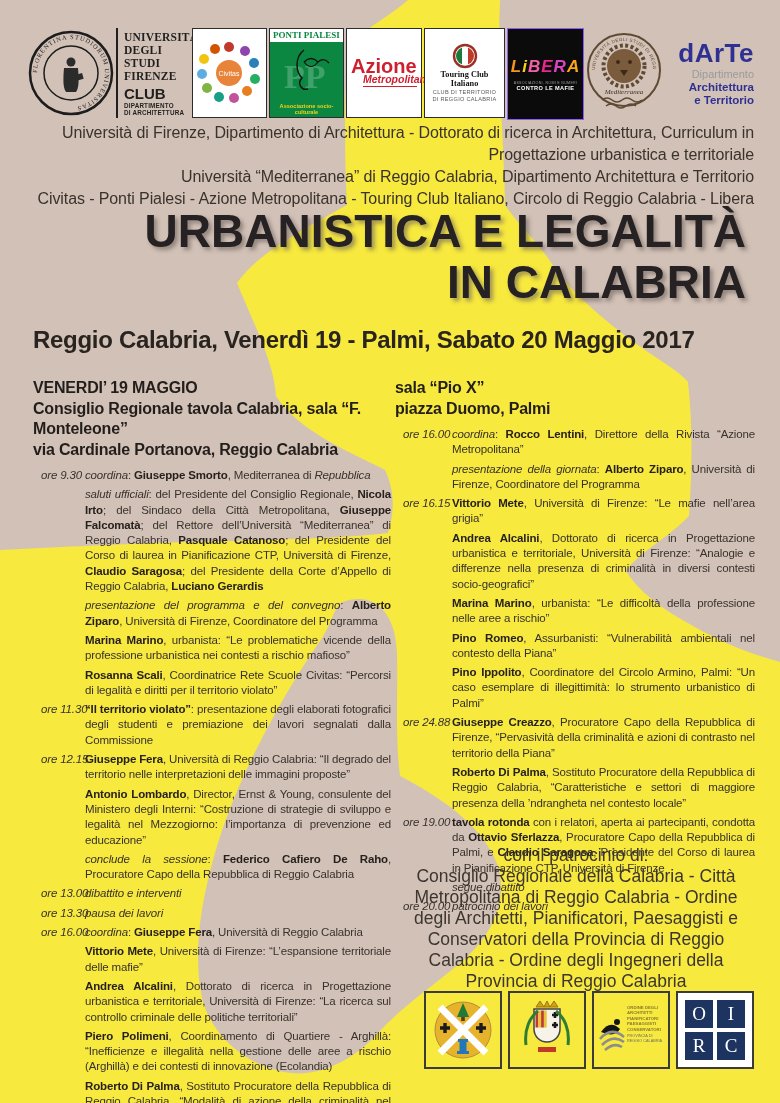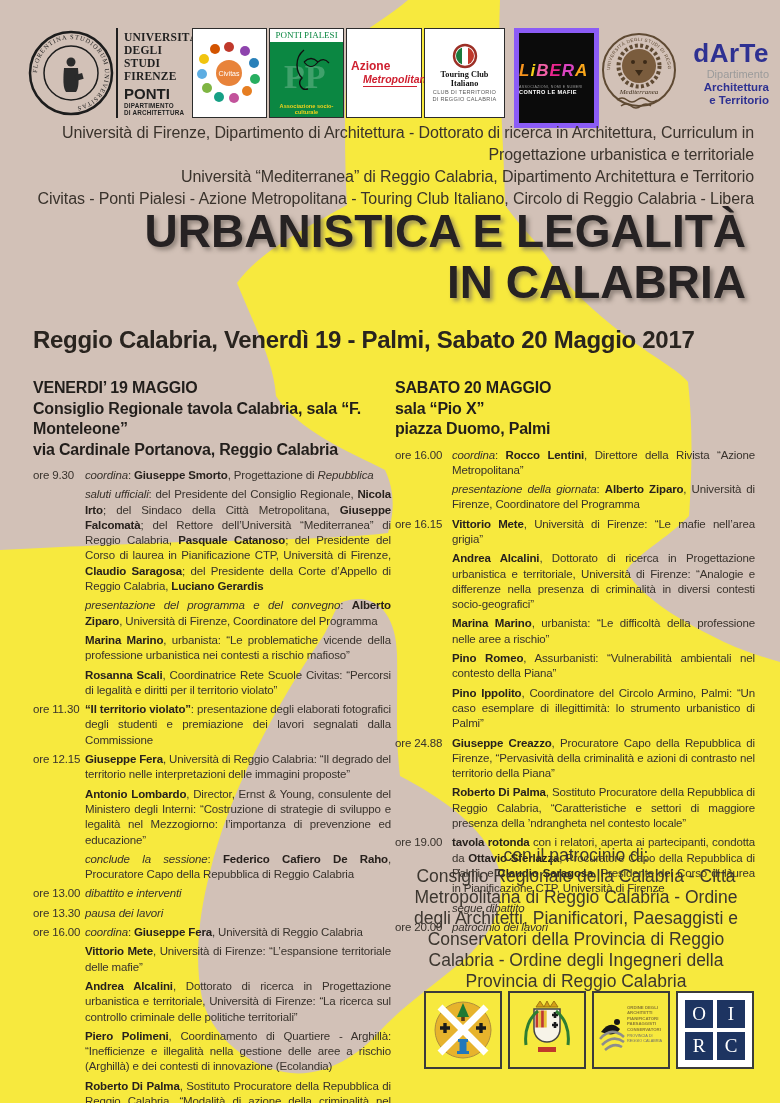--- a/index.html
+++ b/index.html
@@ -11,30 +11,30 @@
   .logos{position:absolute;top:28px;left:28px;width:726px;height:90px;display:flex;gap:2px;align-items:stretch;}
   .logo-cell{position:relative;flex:0 0 auto;height:90px;}
   .boxed{background:#fff;border:1px solid #2c2c2c;box-sizing:border-box;}
   .unifi{width:76px;border-left:2px solid #1f1f1f;padding-left:6px;box-sizing:border-box;
          display:flex;flex-direction:column;justify-content:center;color:#1f1f1f;}
   .unifi .l1{font-family:"Liberation Serif",serif;font-weight:bold;font-size:11.5px;line-height:13px;letter-spacing:.2px;}
   .unifi .dida{font-weight:bold;font-size:15px;margin-top:3px;line-height:15px;}
   .unifi .dsub{font-size:6.3px;font-weight:bold;line-height:7px;margin-top:1px;letter-spacing:.2px;}
   .ponti{background:#0b8742;border:1px solid #2c2c2c;box-sizing:border-box;overflow:hidden;}
   .ponti .band{background:#fff;text-align:center;font-family:"Liberation Serif",serif;
-               font-weight:normal;color:#0b8742;font-size:9px;line-height:13px;}
+               font-weight:bold;color:#0b8742;font-size:9px;line-height:13px;}
   .ponti .assoc{position:absolute;bottom:2px;left:0;right:0;text-align:center;color:#f2d31b;font-size:5.6px;font-weight:bold;}
   .azione{display:flex;flex-direction:column;justify-content:center;padding:0 4px;box-sizing:border-box;}
-  .azione .a1{color:#cf2030;font-weight:bold;font-size:12px;line-height:15px;}
+  .azione .a1{color:#cf2030;font-weight:bold;font-size:20px;line-height:15px;}
   .azione .a2{color:#cf2030;font-style:italic;font-weight:bold;font-size:10.5px;line-height:10px;margin-left:12px;
               border-bottom:1px solid #cf2030;padding-bottom:2px;}
   .touring{display:flex;flex-direction:column;align-items:center;justify-content:center;gap:1px;padding:2px;box-sizing:border-box;}
   .touring .t1{font-family:"Liberation Serif",serif;font-weight:bold;font-size:8.3px;color:#141414;text-align:center;}
   .touring .t2{font-size:5.6px;color:#5a5a5a;letter-spacing:.3px;text-align:center;line-height:7px;}
-  .libera{background:#0b0b0b;border:5px solid #8b5cf6;display:flex;flex-direction:column;align-items:flex-start;justify-content:center;margin-left:7px;}
+  .libera{background:#0b0b0b;border:1px solid #8b5cf6;display:flex;flex-direction:column;align-items:center;justify-content:center;}
   .libera .word{font-weight:bold;font-style:italic;font-size:17px;letter-spacing:1px;}
   .libera .s1{color:#9a9a9a;font-size:3.6px;margin-top:4px;letter-spacing:.3px;}
   .libera .s2{color:#ffffff;font-size:5.6px;font-weight:bold;letter-spacing:.4px;}
   .darte{display:flex;flex-direction:column;justify-content:center;padding-left:6px;box-sizing:border-box;align-items:flex-end;}
   .darte .d1{color:#2e3192;font-weight:bold;font-size:26px;line-height:26px;letter-spacing:.5px;}
   .darte .d2{color:#9b9b9b;font-size:11px;line-height:13px;margin-top:2px;}
   .darte .d3,.darte .d4{color:#2e3192;font-weight:bold;font-size:11.5px;line-height:13px;}
 
   
   .orglines{position:absolute;top:122px;right:26px;width:724px;text-align:right;
@@ -49,21 +49,21 @@
 
   
   .col{position:absolute;top:378px;color:#38322c;}
   .col-left{left:33px;width:358px;}
   .col-right{left:395px;width:360px;}
   .day-hdr{font-weight:bold;font-size:16px;line-height:20.5px;color:#221e1b;letter-spacing:-.2px;margin-bottom:8px;}
   .entries{margin-top:2px;}
   .entry{position:relative;padding-left:52px;margin-bottom:4px;font-size:11.5px;line-height:15.3px;
          letter-spacing:-.15px;text-align:justify;}
   .col-right .entry{padding-left:57px;}
-  .entry .time{position:absolute;left:0;top:0;}
+  .entry .time{position:absolute;left:8px;top:0;font-style:italic;}
   .b{font-weight:bold;color:#27211d;}
   .i{font-style:italic;}
 
   
   .patronage{position:absolute;left:396px;top:845px;width:360px;text-align:center;
              color:#3c362f;font-size:17.5px;line-height:21px;}
 
   
   .blogos{position:absolute;left:424px;top:991px;display:flex;gap:6px;}
   .bbox{width:78px;height:78px;border:2px solid #3b3b3b;box-sizing:border-box;position:relative;
@@ -127,21 +127,21 @@
         </text>
         <circle cx="43" cy="34" r="4.5" fill="#2b2b2b"></circle>
         <path d="M36,40 C35,52 35,60 38,64 L48,64 C51,60 51,52 50,40 Z" fill="#2b2b2b"></path>
         <rect x="47" y="46" width="8" height="6" fill="#2b2b2b" transform="rotate(-15 51 49)"></rect>
       </svg>
     </div>
     <div class="logo-cell unifi" style="width:74px">
       <div class="l1">UNIVERSITÀ</div>
       <div class="l1">DEGLI STUDI</div>
       <div class="l1">FIRENZE</div>
-      <div class="dida">PONTI</div>
+      <div class="dida">CLUB</div>
       <div class="dsub"><span>DIPARTIMENTO</span><br><span>DI ARCHITETTURA</span></div>
     </div>
     <div class="logo-cell boxed" style="width:75px">
       <svg width="73" height="88" viewBox="0 0 73 88">
         <g>
           <circle cx="36" cy="18" r="5" fill="#c0392b"></circle>
             <circle cx="52" cy="22" r="5" fill="#8e44ad"></circle>
           <circle cx="61" cy="34" r="5" fill="#2980b9"></circle>
             <circle cx="62" cy="50" r="5" fill="#27ae60"></circle>
           <circle cx="54" cy="62" r="5" fill="#e67e22"></circle>
@@ -230,42 +230,41 @@
   </h1>
   <div class="subtitle">Reggio Calabria, Venerdì 19 - Palmi, Sabato 20 Maggio 2017</div>
 
   <section class="col col-left">
     <div class="day-hdr">
       <div>VENERDI’ 19 MAGGIO</div>
       <div>Consiglio Regionale tavola Calabria, sala “F. Monteleone”</div>
       <div>via Cardinale Portanova, Reggio Calabria</div>
     </div>
     <div class="entries">
-        <div class="entry"><span class="time">ore 9.30</span><span class="i">coordina</span><span>: </span><span class="b">Giuseppe Smorto</span><span>, Progettazione di </span><span class="i">Repubblica</span></div>
+        <div class="entry"><span class="time">ore 9.30</span><span class="i">coordina</span><span>: </span><span class="b">Giuseppe Smorto</span><span>, Mediterranea di </span><span class="i">Repubblica</span></div>
         <div class="entry"><span class="time"></span><span class="i">saluti ufficiali</span><span>: del Presidente del Consiglio Regionale, </span><span class="b">Nicola Irto</span><span>; del Sindaco della Città Metropolitana, </span><span class="b">Giuseppe Falcomatà</span><span>; del Rettore dell’Università “Mediterranea” di Reggio Calabria, </span><span class="b">Pasquale Catanoso</span><span>; del Presidente del Corso di laurea in Pianificazione CTP, Università di Firenze, </span><span class="b">Claudio Saragosa</span><span>; del Presidente della Corte d’Appello di Reggio Calabria, </span><span class="b">Luciano Gerardis</span></div>
         <div class="entry"><span class="time"></span><span class="i">presentazione del programma e del convegno</span><span>: </span><span class="b">Alberto Ziparo</span><span>, Università di Firenze, Coordinatore del Programma</span></div>
         <div class="entry"><span class="time"></span><span class="b">Marina Marino</span><span>, urbanista: “Le problematiche vicende della professione urbanistica nei contesti a rischio mafioso”</span></div>
         <div class="entry"><span class="time"></span><span class="b">Rosanna Scali</span><span>, Coordinatrice Rete Scuole Civitas: “Percorsi di legalità e diritti per il territorio violato”</span></div>
         <div class="entry"><span class="time">ore 11.30</span><span class="b">“Il territorio violato”</span><span>: presentazione degli elaborati fotografici degli studenti e premiazione dei lavori segnalati dalla Commissione</span></div>
         <div class="entry"><span class="time">ore 12.15</span><span class="b">Giuseppe Fera</span><span>, Università di Reggio Calabria: “Il degrado del territorio nelle interpretazioni delle immagini proposte”</span></div>
         <div class="entry"><span class="time"></span><span class="b">Antonio Lombardo</span><span>, Director, Ernst &amp; Young, consulente del Ministero degli Interni: “Costruzione di strategie di sviluppo e legalità nel Mezzogiorno: l’importanza di prevenzione ed educazione”</span></div>
         <div class="entry"><span class="time"></span><span class="i">conclude la sessione</span><span>: </span><span class="b">Federico Cafiero De Raho</span><span>, Procuratore Capo della Repubblica di Reggio Calabria</span></div>
         <div class="entry"><span class="time">ore 13.00</span><span class="i">dibattito e interventi</span></div>
         <div class="entry"><span class="time">ore 13.30</span><span class="i">pausa dei lavori</span></div>
         <div class="entry"><span class="time">ore 16.00</span><span class="i">coordina</span><span>: </span><span class="b">Giuseppe Fera</span><span>, Università di Reggio Calabria</span></div>
         <div class="entry"><span class="time"></span><span class="b">Vittorio Mete</span><span>, Università di Firenze: “L’espansione territoriale delle mafie”</span></div>
         <div class="entry"><span class="time"></span><span class="b">Andrea Alcalini</span><span>, Dottorato di ricerca in Progettazione urbanistica e territoriale, Università di Firenze: “La ricerca sul controllo criminale delle politiche territoriali”</span></div>
         <div class="entry"><span class="time"></span><span class="b">Piero Polimeni</span><span>, Coordinamento di Quartiere - Arghillà: “Inefficienze e illegalità nella gestione delle aree a rischio (Arghillà) e dei contesti di innovazione (Ecolandia)</span></div>
         <div class="entry"><span class="time"></span><span class="b">Roberto Di Palma</span><span>, Sostituto Procuratore della Repubblica di Reggio Calabria, “Modalità di azione della criminalità nel territorio reggino”</span></div>
       </div>
   </section>
 
   <section class="col col-right">
     <div class="day-hdr">
-      <div>SABATO 20 MAGGIO</div>
       <div>sala “Pio X”</div>
       <div>piazza Duomo, Palmi</div>
     </div>
     <div class="entries">
         <div class="entry"><span class="time">ore 16.00</span><span class="i">coordina</span><span>: </span><span class="b">Rocco Lentini</span><span>, Direttore della Rivista “Azione Metropolitana”</span></div>
         <div class="entry"><span class="time"></span><span class="i">presentazione della giornata</span><span>: </span><span class="b">Alberto Ziparo</span><span>, Università di Firenze, Coordinatore del Programma</span></div>
         <div class="entry"><span class="time">ore 16.15</span><span class="b">Vittorio Mete</span><span>, Università di Firenze: “Le mafie nell’area grigia”</span></div>
         <div class="entry"><span class="time"></span><span class="b">Andrea Alcalini</span><span>, Dottorato di ricerca in Progettazione urbanistica e territoriale, Università di Firenze: “Analogie e differenze nella presenza di criminalità in diversi contesti socio-geografici”</span></div>
         <div class="entry"><span class="time"></span><span class="b">Marina Marino</span><span>, urbanista: “Le difficoltà della professione nelle aree a rischio”</span></div>
         <div class="entry"><span class="time"></span><span class="b">Pino Romeo</span><span>, Assurbanisti: “Vulnerabilità ambientali nel contesto della Piana”</span></div>

